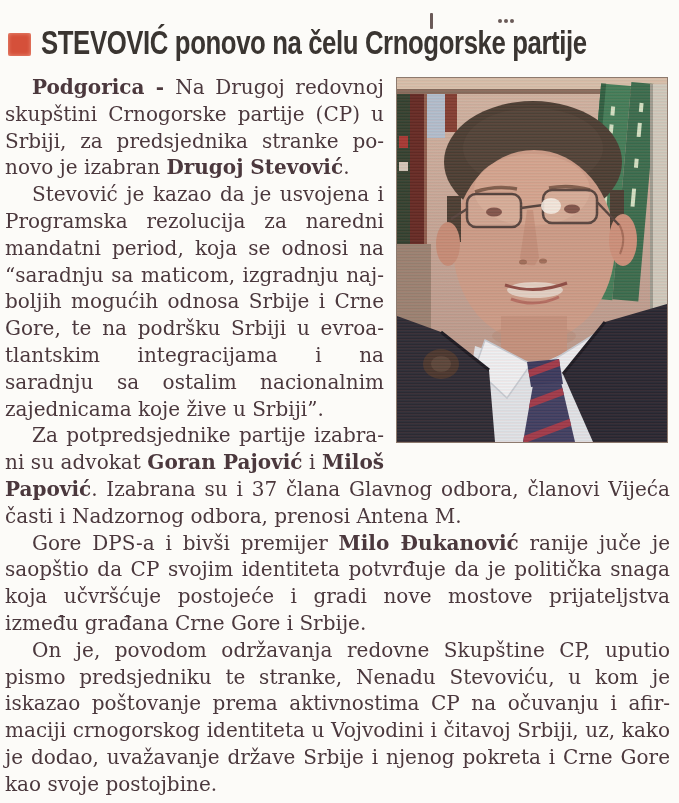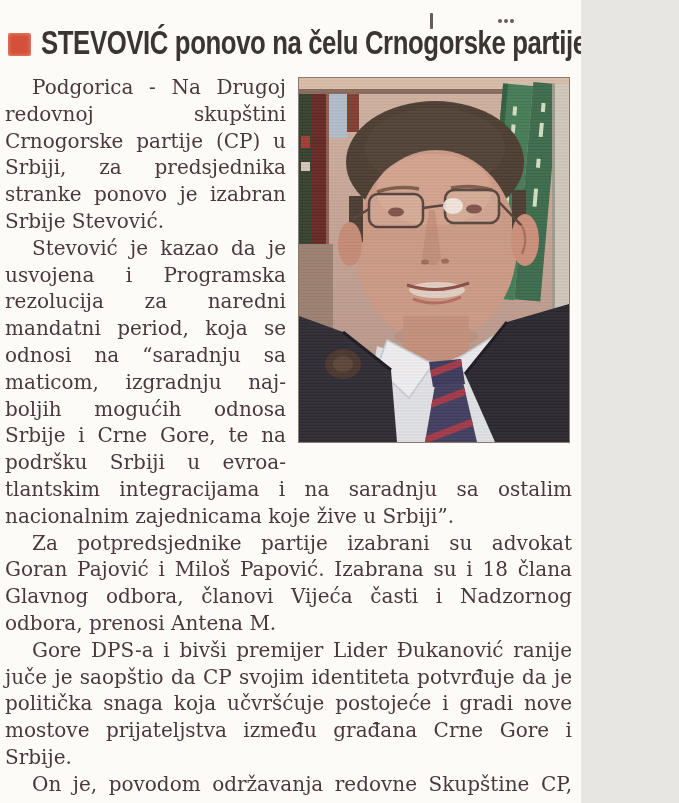--- a/index.html
+++ b/index.html
@@ -1,18 +1,18 @@
 <!DOCTYPE html>
 <html lang="sr"><head>
 <meta charset="utf-8">
 <style>
   html,body{margin:0;padding:0;background:#e8e6e2;}
   .page{
     position:relative;
-    width:581px;height:803px;
+    width:679px;height:803px;
     background:var(--page-bg,#fcfbf8);
     overflow:hidden;
     box-sizing:border-box;
     font-family:"DejaVu Serif","Liberation Serif",serif;
   }
   
   .speck{position:absolute;background:#6a5a58;border-radius:1px;}
   .speck-bar{left:430px;top:13px;width:3px;height:16px;}
   .speck-dots{left:498px;top:19px;width:22px;height:6px;background:transparent;}
   .speck-dots i{display:inline-block;width:4px;height:4px;background:#6a5a58;border-radius:50%;margin-right:2px;vertical-align:top;}
@@ -39,21 +39,21 @@
     white-space:nowrap;
   }
   
   .article{
     padding:0 9px 0 5px;
     font-size:20px;line-height:26.8px;
     color:var(--body-text,#4b383d);
     text-align:justify;
   }
   .article p{margin:0;text-indent:27px;}
-  .article b{font-weight:400;}
+  .article b{font-weight:700;}
   
   .photo{
     float:right;
     width:270px;height:364px;
     margin:3px 2px 24px 12px;
     border:1px solid #8d7a6e;
     position:relative;
     background:#c2a494;
   }
   .photo svg{display:block;}
@@ -186,20 +186,20 @@
         <polygon points="270,226 208,244 166,296 196,364 270,364" fill="#23232d"></polygon>
         <path d="M166,296 L208,244" stroke="#15151d" stroke-width="3" fill="none"></path>
         <path d="M92,292 L44,254" stroke="#15151d" stroke-width="3" fill="none"></path>
 
         <ellipse cx="44" cy="286" rx="18" ry="15" fill="#44332a"></ellipse>
         <ellipse cx="44" cy="286" rx="10" ry="8" fill="#5a463a" opacity=".8"></ellipse>
       </svg>
     </figure>
 
     <div id="paragraphs">
-        <p><b>Podgorica - </b><span>Na Drugoj redovnoj skupštini Crnogorske partije (CP) u Srbiji, za predsjednika stranke po­novo je izabran </span><b>Srbije Stevović</b><span>.</span></p>
+        <p><b>Podgorica - </b><span>Na Drugoj redovnoj skupštini Crnogorske partije (CP) u Srbiji, za predsjednika stranke po­novo je izabran </span><b>Drugoj Stevović</b><span>.</span></p>
         <p><span>Stevović je kazao da je usvojena i Programska rezolucija za naredni mandatni period, koja se odnosi na “saradnju sa maticom, izgradnju naj­boljih mogućih odnosa Srbije i Crne Gore, te na podršku Srbiji u evroa­tlantskim integracijama i na saradnju sa ostalim nacionalnim zajednicama koje žive u Srbiji”.</span></p>
-        <p><span>Za potpredsjednike partije izabra­ni su advokat </span><b>Goran Pajović</b><span> i </span><b>Miloš Papović</b><span>. Izabrana su i 18 člana Glavnog odbora, članovi Vijeća časti i Nadzornog odbora, prenosi Antena M.</span></p>
-        <p><span>Gore DPS-a i bivši premijer </span><b>Lider Đukanović</b><span> ranije juče je saopštio da CP svojim identiteta potvrđuje da je politička snaga koja učvršćuje postojeće i gradi nove mostove prijateljstva između građana Crne Gore i Srbije.</span></p>
+        <p><span>Za potpredsjednike partije izabra­ni su advokat </span><b>Goran Pajović</b><span> i </span><b>Miloš Papović</b><span>. Izabrana su i 37 člana Glavnog odbora, članovi Vijeća časti i Nadzornog odbora, prenosi Antena M.</span></p>
+        <p><span>Gore DPS-a i bivši premijer </span><b>Milo Đukanović</b><span> ranije juče je saopštio da CP svojim identiteta potvrđuje da je politička snaga koja učvršćuje postojeće i gradi nove mostove prijateljstva između građana Crne Gore i Srbije.</span></p>
         <p><span>On je, povodom održavanja redovne Skupštine CP, uputio pismo predsjedniku te stranke, Nenadu Stevoviću, u kom je iskazao poštovanje prema aktivnostima CP na očuvanju i afir­maciji crnogorskog identiteta u Vojvodini i čitavoj Srbiji, uz, kako je dodao, uvažavanje države Srbije i njenog pokreta i Crne Gore kao svoje postojbine.</span></p>
       </div>
   </div>
 </div>
 
 </body></html>

